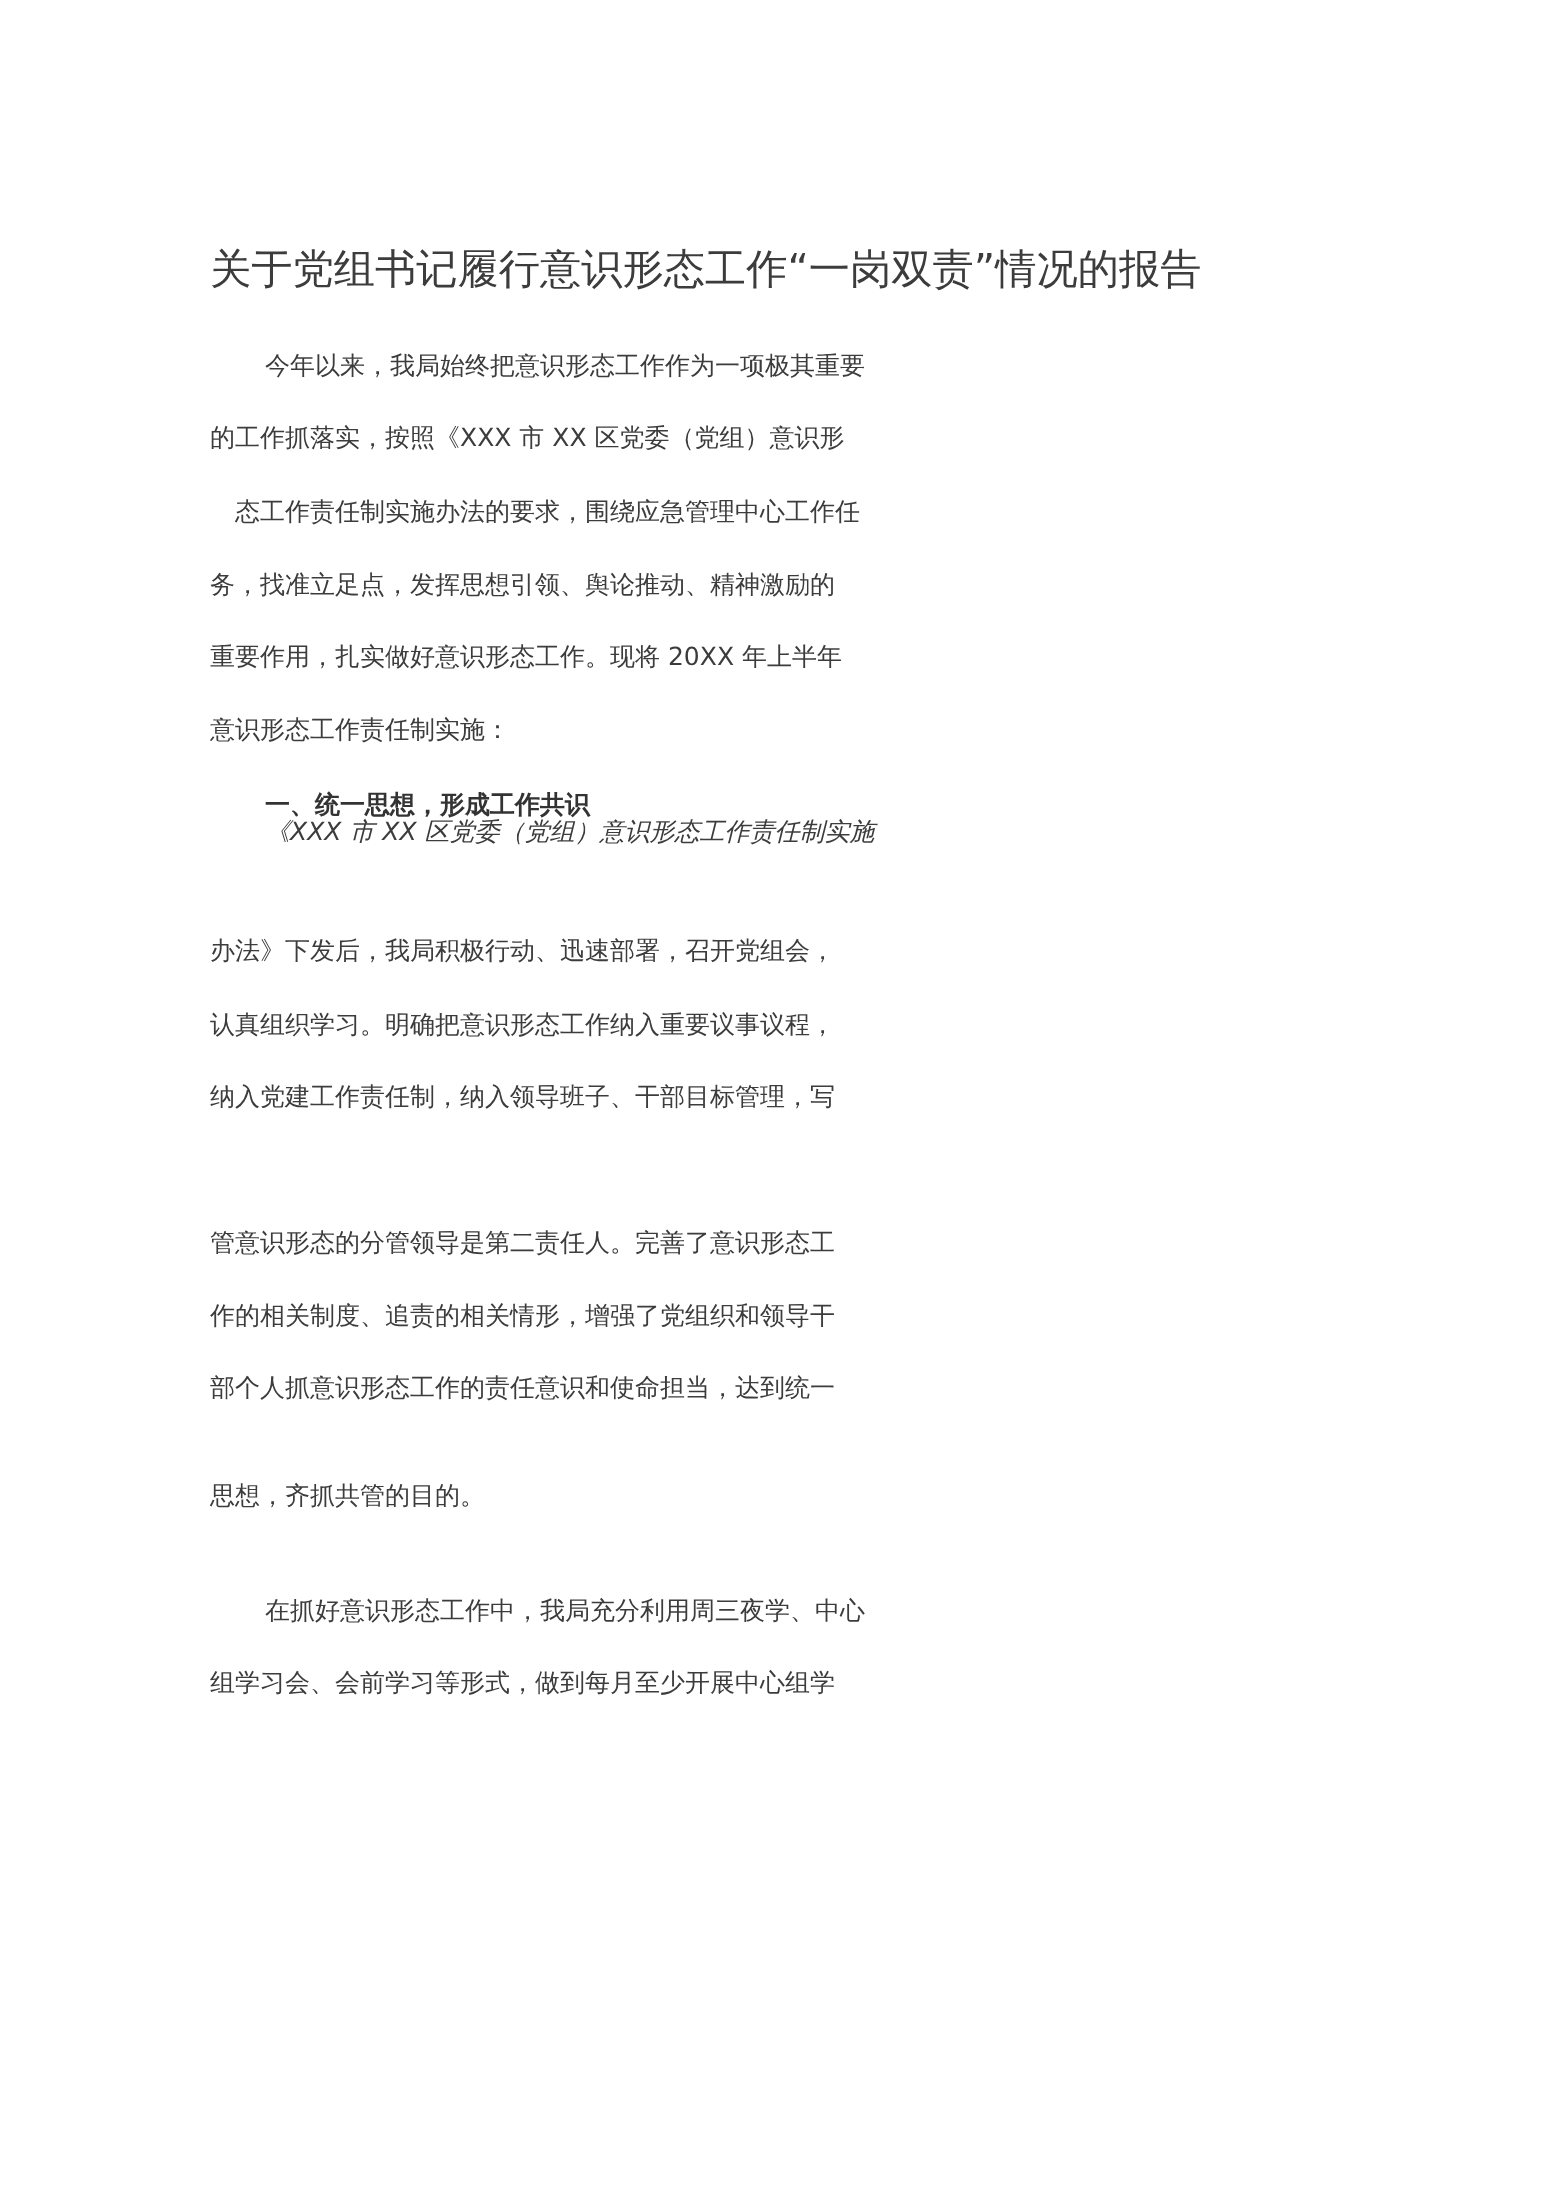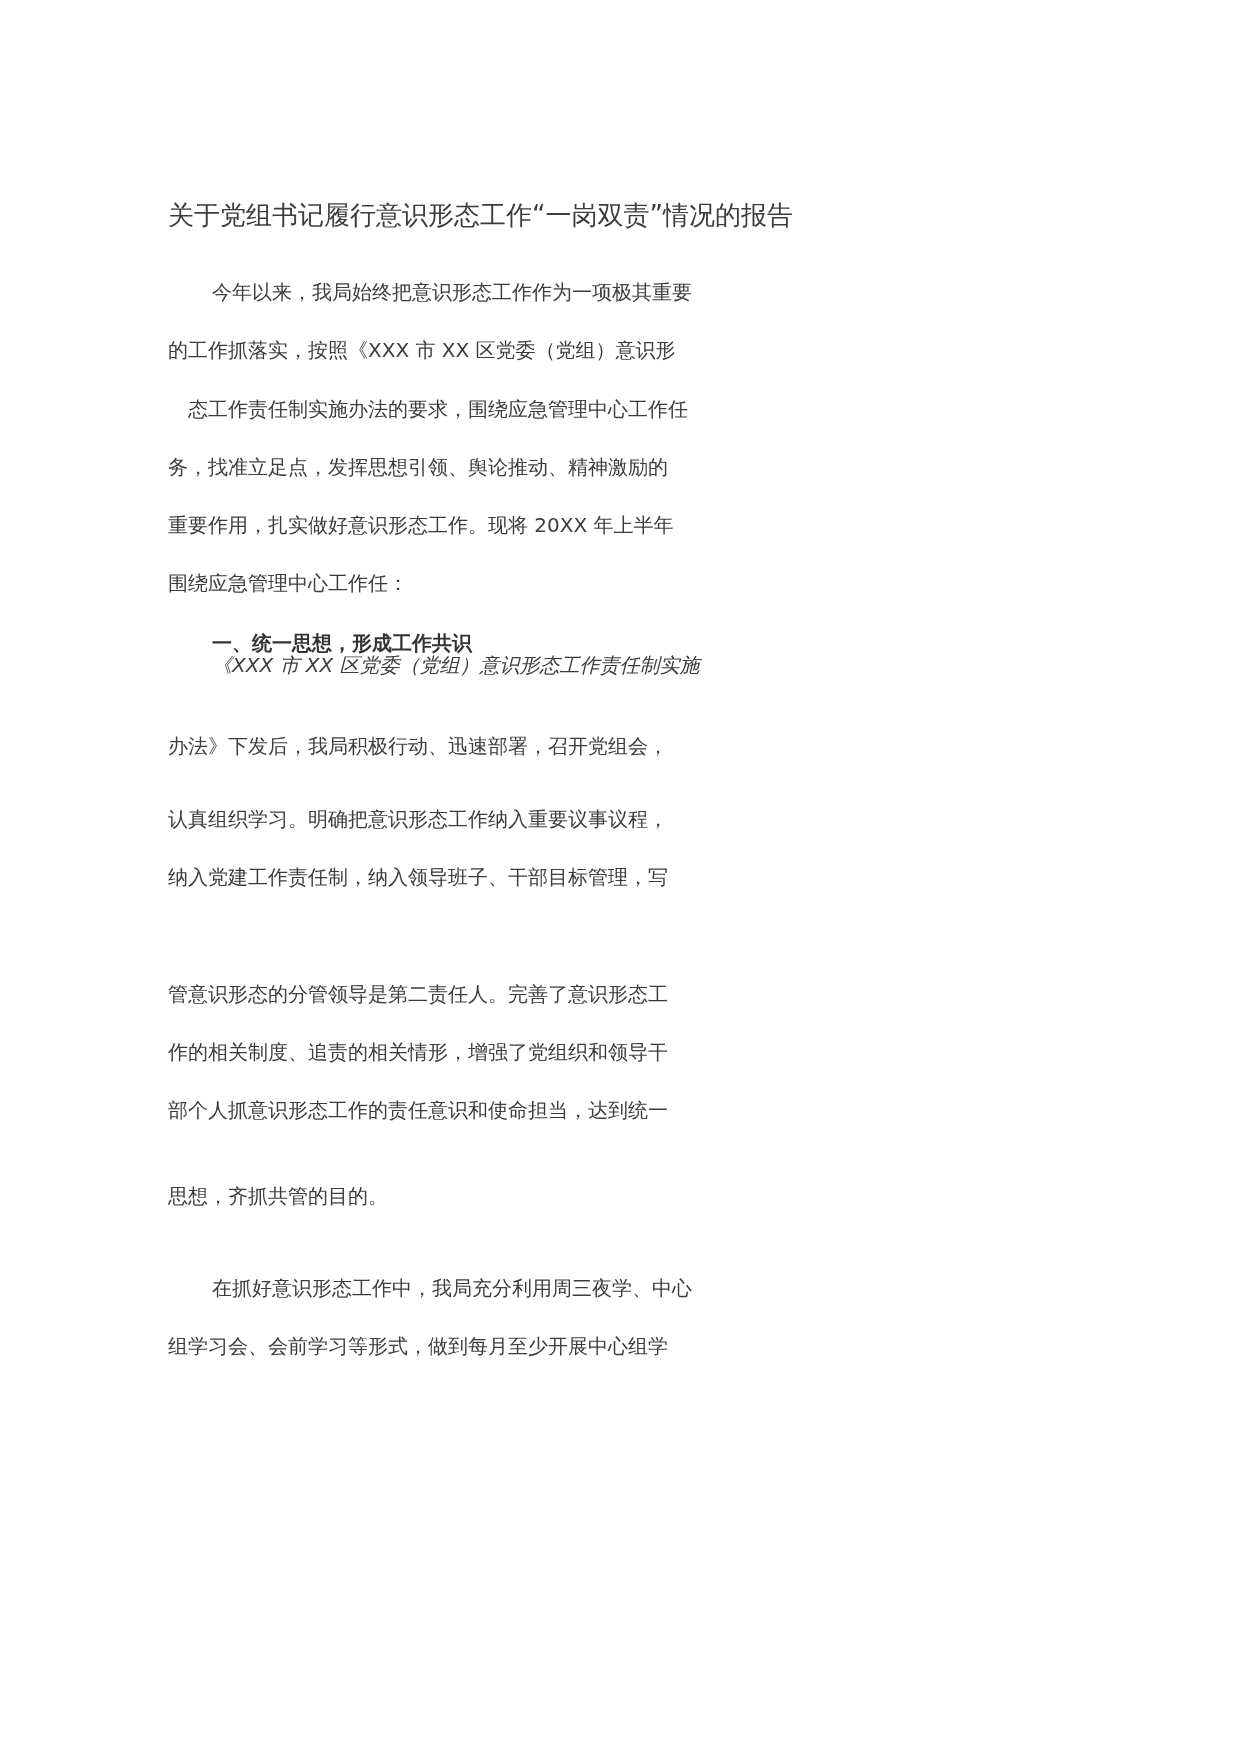--- a/index.html
+++ b/index.html
@@ -26,21 +26,21 @@
     .line {
       position: absolute;
       left: 168px;
       white-space: nowrap;
       font-size: 20px;
       line-height: 40px;
       letter-spacing: 0px;
       color: #3c3c3c;
     }
     .title {
-      font-size: 26px;
+      font-size: 33px;
     }
     .indent {
       left: 212px;
     }
     .heading {
       font-weight: bold;
       color: #333333;
     }
   </style>
 </head>
@@ -48,26 +48,26 @@
 
 <div class="page">
 
   <div class="line title" style="top:195px;">关于党组书记履行意识形态工作“一岗双责”情况的报告</div>
 
   <div class="line indent" style="top:272px;">今年以来，我局始终把意识形态工作作为一项极其重要</div>
   <div class="line" style="top:330px;">的工作抓落实，按照《XXX 市 XX 区党委（党组）意识形</div>
   <div class="line" style="top:389px;margin-left:20px;">态工作责任制实施办法的要求，围绕应急管理中心工作任</div>
   <div class="line" style="top:447px;">务，找准立足点，发挥思想引领、舆论推动、精神激励的</div>
   <div class="line" style="top:505px;">重要作用，扎实做好意识形态工作。现将 20XX 年上半年</div>
-  <div class="line" style="top:563px;">围绕应急管理中心工作任：</div>
+  <div class="line" style="top:563px;">意识形态工作责任制实施：</div>
 
   <div class="line indent heading" style="top:623px;">一、统一思想，形成工作共识</div>
 
   <div class="line indent" style="top:645px;font-style:italic;">《XXX 市 XX 区党委（党组）意识形态工作责任制实施</div>
-  <div class="line" style="top:726px;font-family:Liberation Serif, serif;">办法》下发后，我局积极行动、迅速部署，召开党组会，</div>
+  <div class="line" style="top:741px;font-family:Liberation Serif, serif;">办法》下发后，我局积极行动、迅速部署，召开党组会，</div>
   <div class="line" style="top:799px;">认真组织学习。明确把意识形态工作纳入重要议事议程，</div>
   <div class="line" style="top:857px;">纳入党建工作责任制，纳入领导班子、干部目标管理，写</div>
   <div class="line" style="top:974px;">管意识形态的分管领导是第二责任人。完善了意识形态工</div>
   <div class="line" style="top:1032px;">作的相关制度、追责的相关情形，增强了党组织和领导干</div>
   <div class="line" style="top:1090px;">部个人抓意识形态工作的责任意识和使命担当，达到统一</div>
   <div class="line" style="top:1148px;margin-top:28px;">思想，齐抓共管的目的。</div>
 
 
   <div class="line indent" style="top:1268px;text-align:center;">在抓好意识形态工作中，我局充分利用周三夜学、中心</div>
   <div class="line" style="top:1326px;">组学习会、会前学习等形式，做到每月至少开展中心组学</div>

